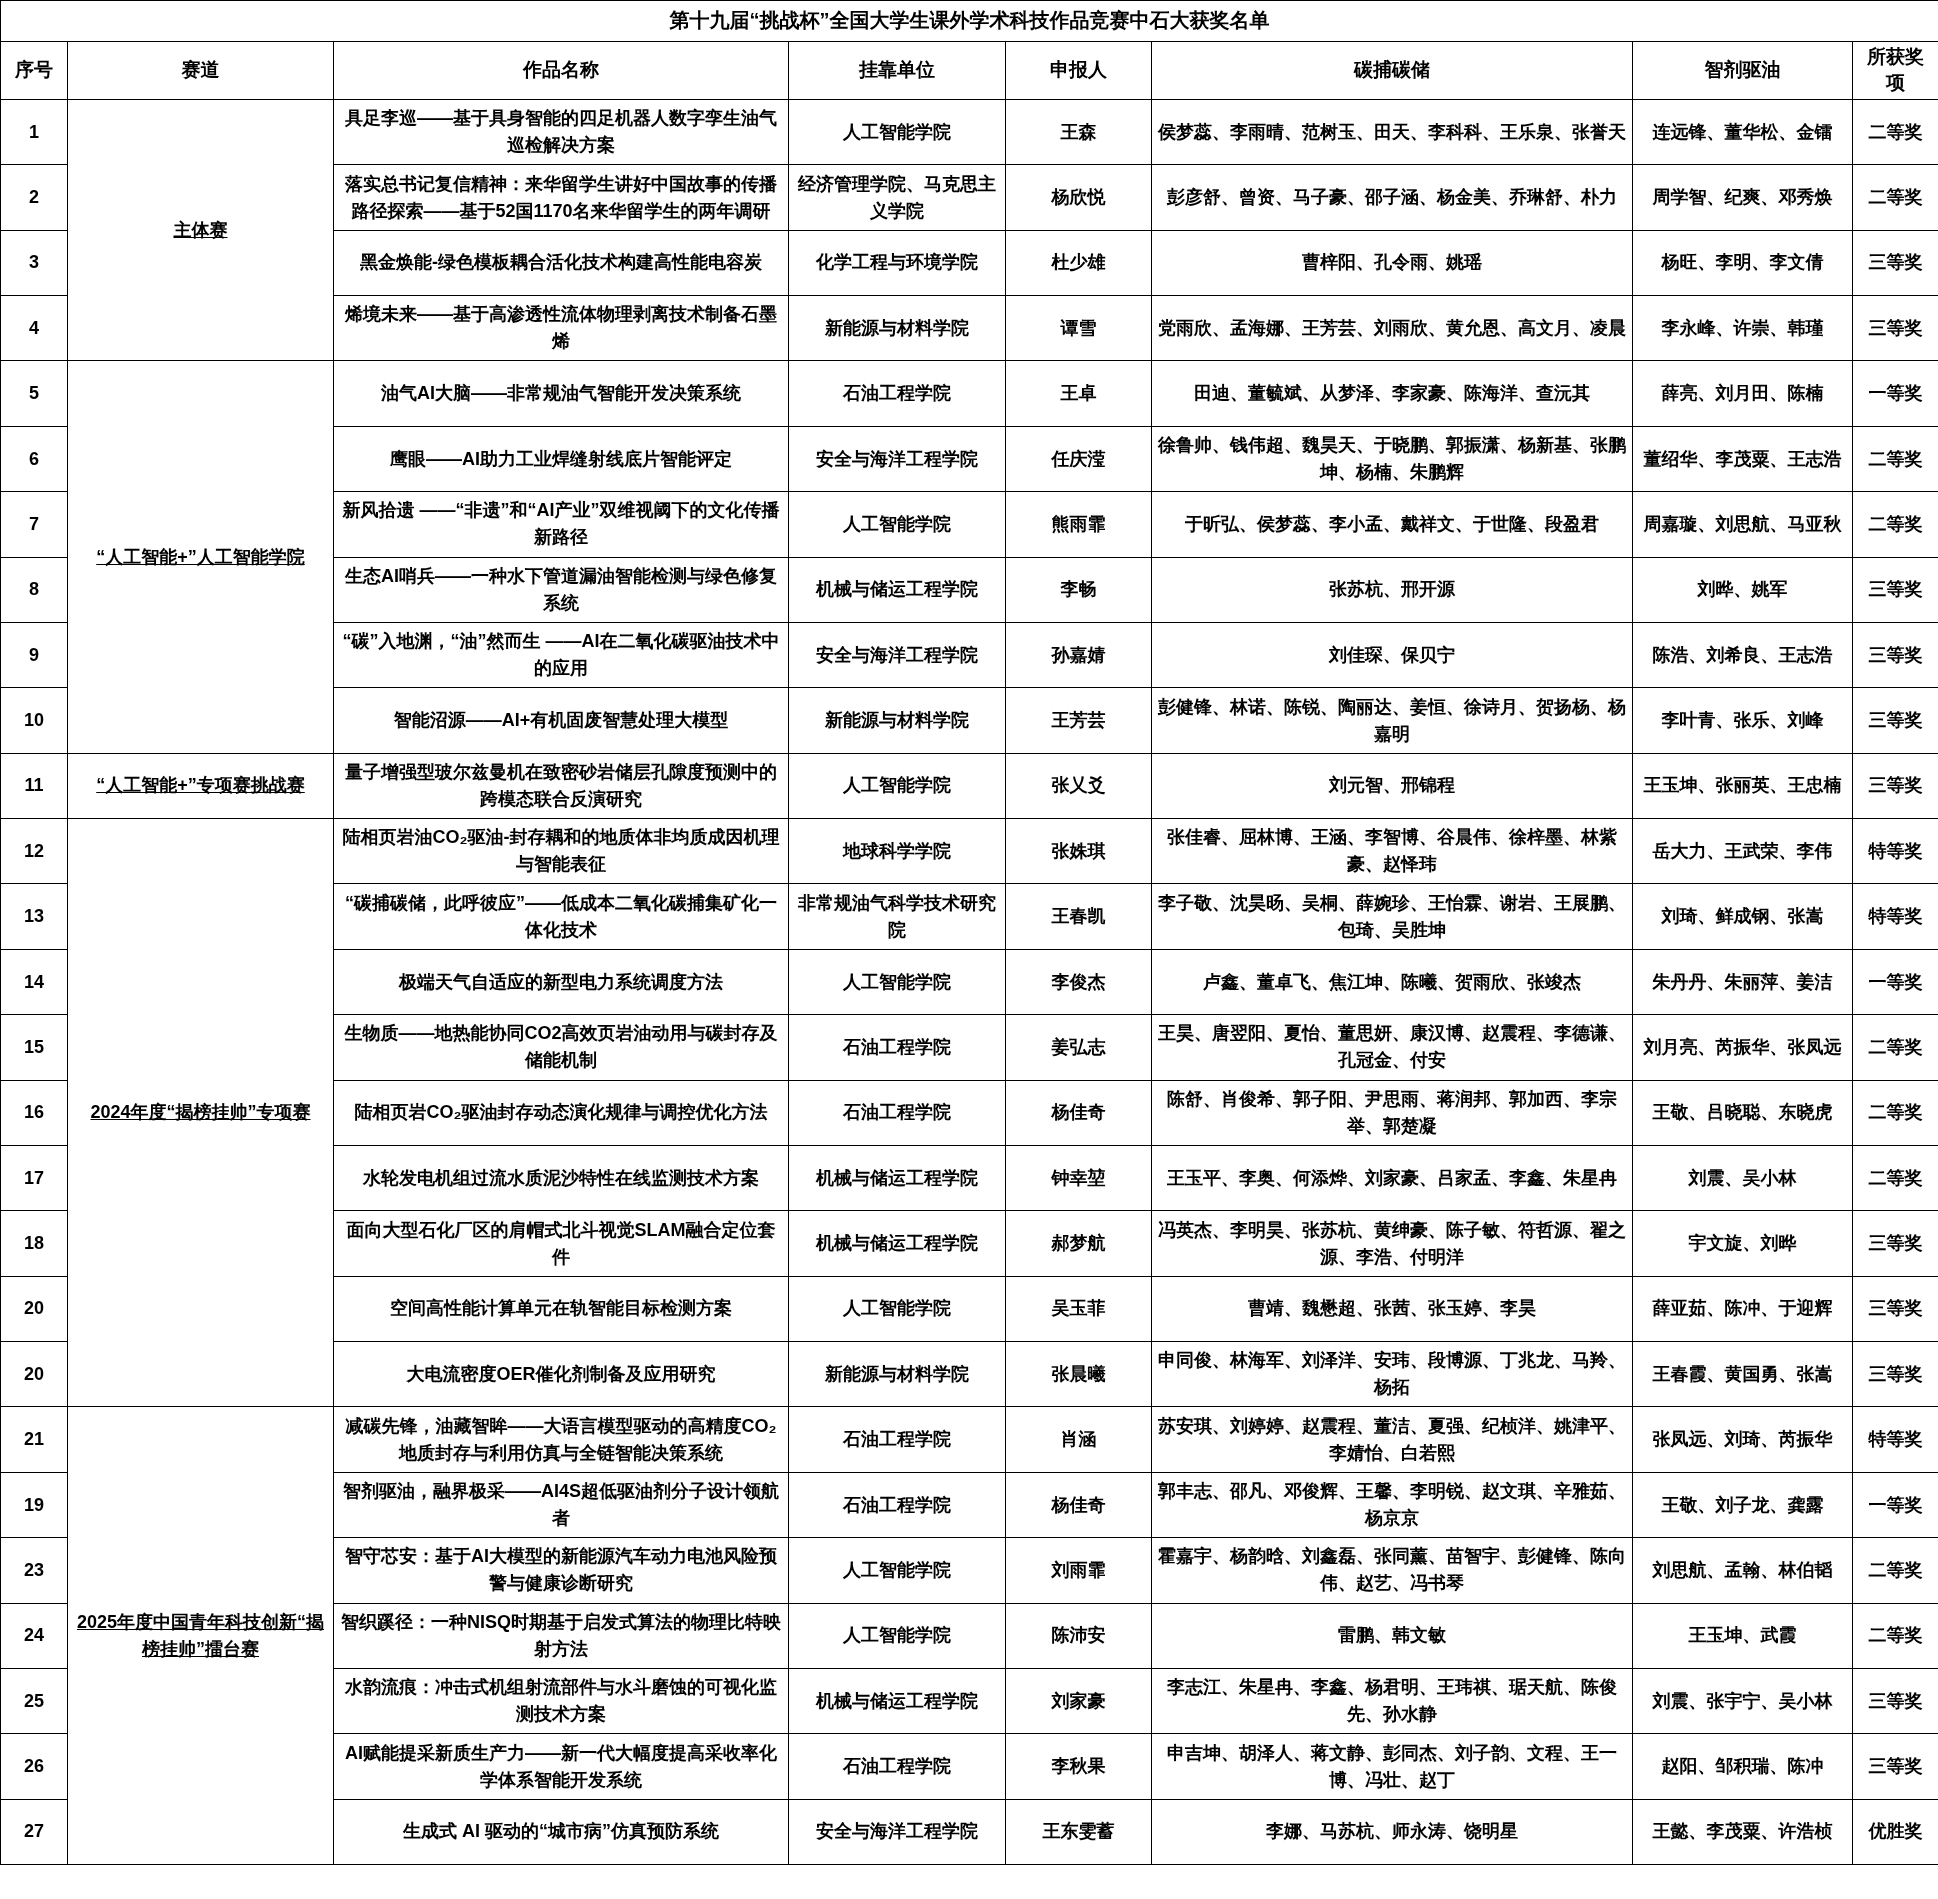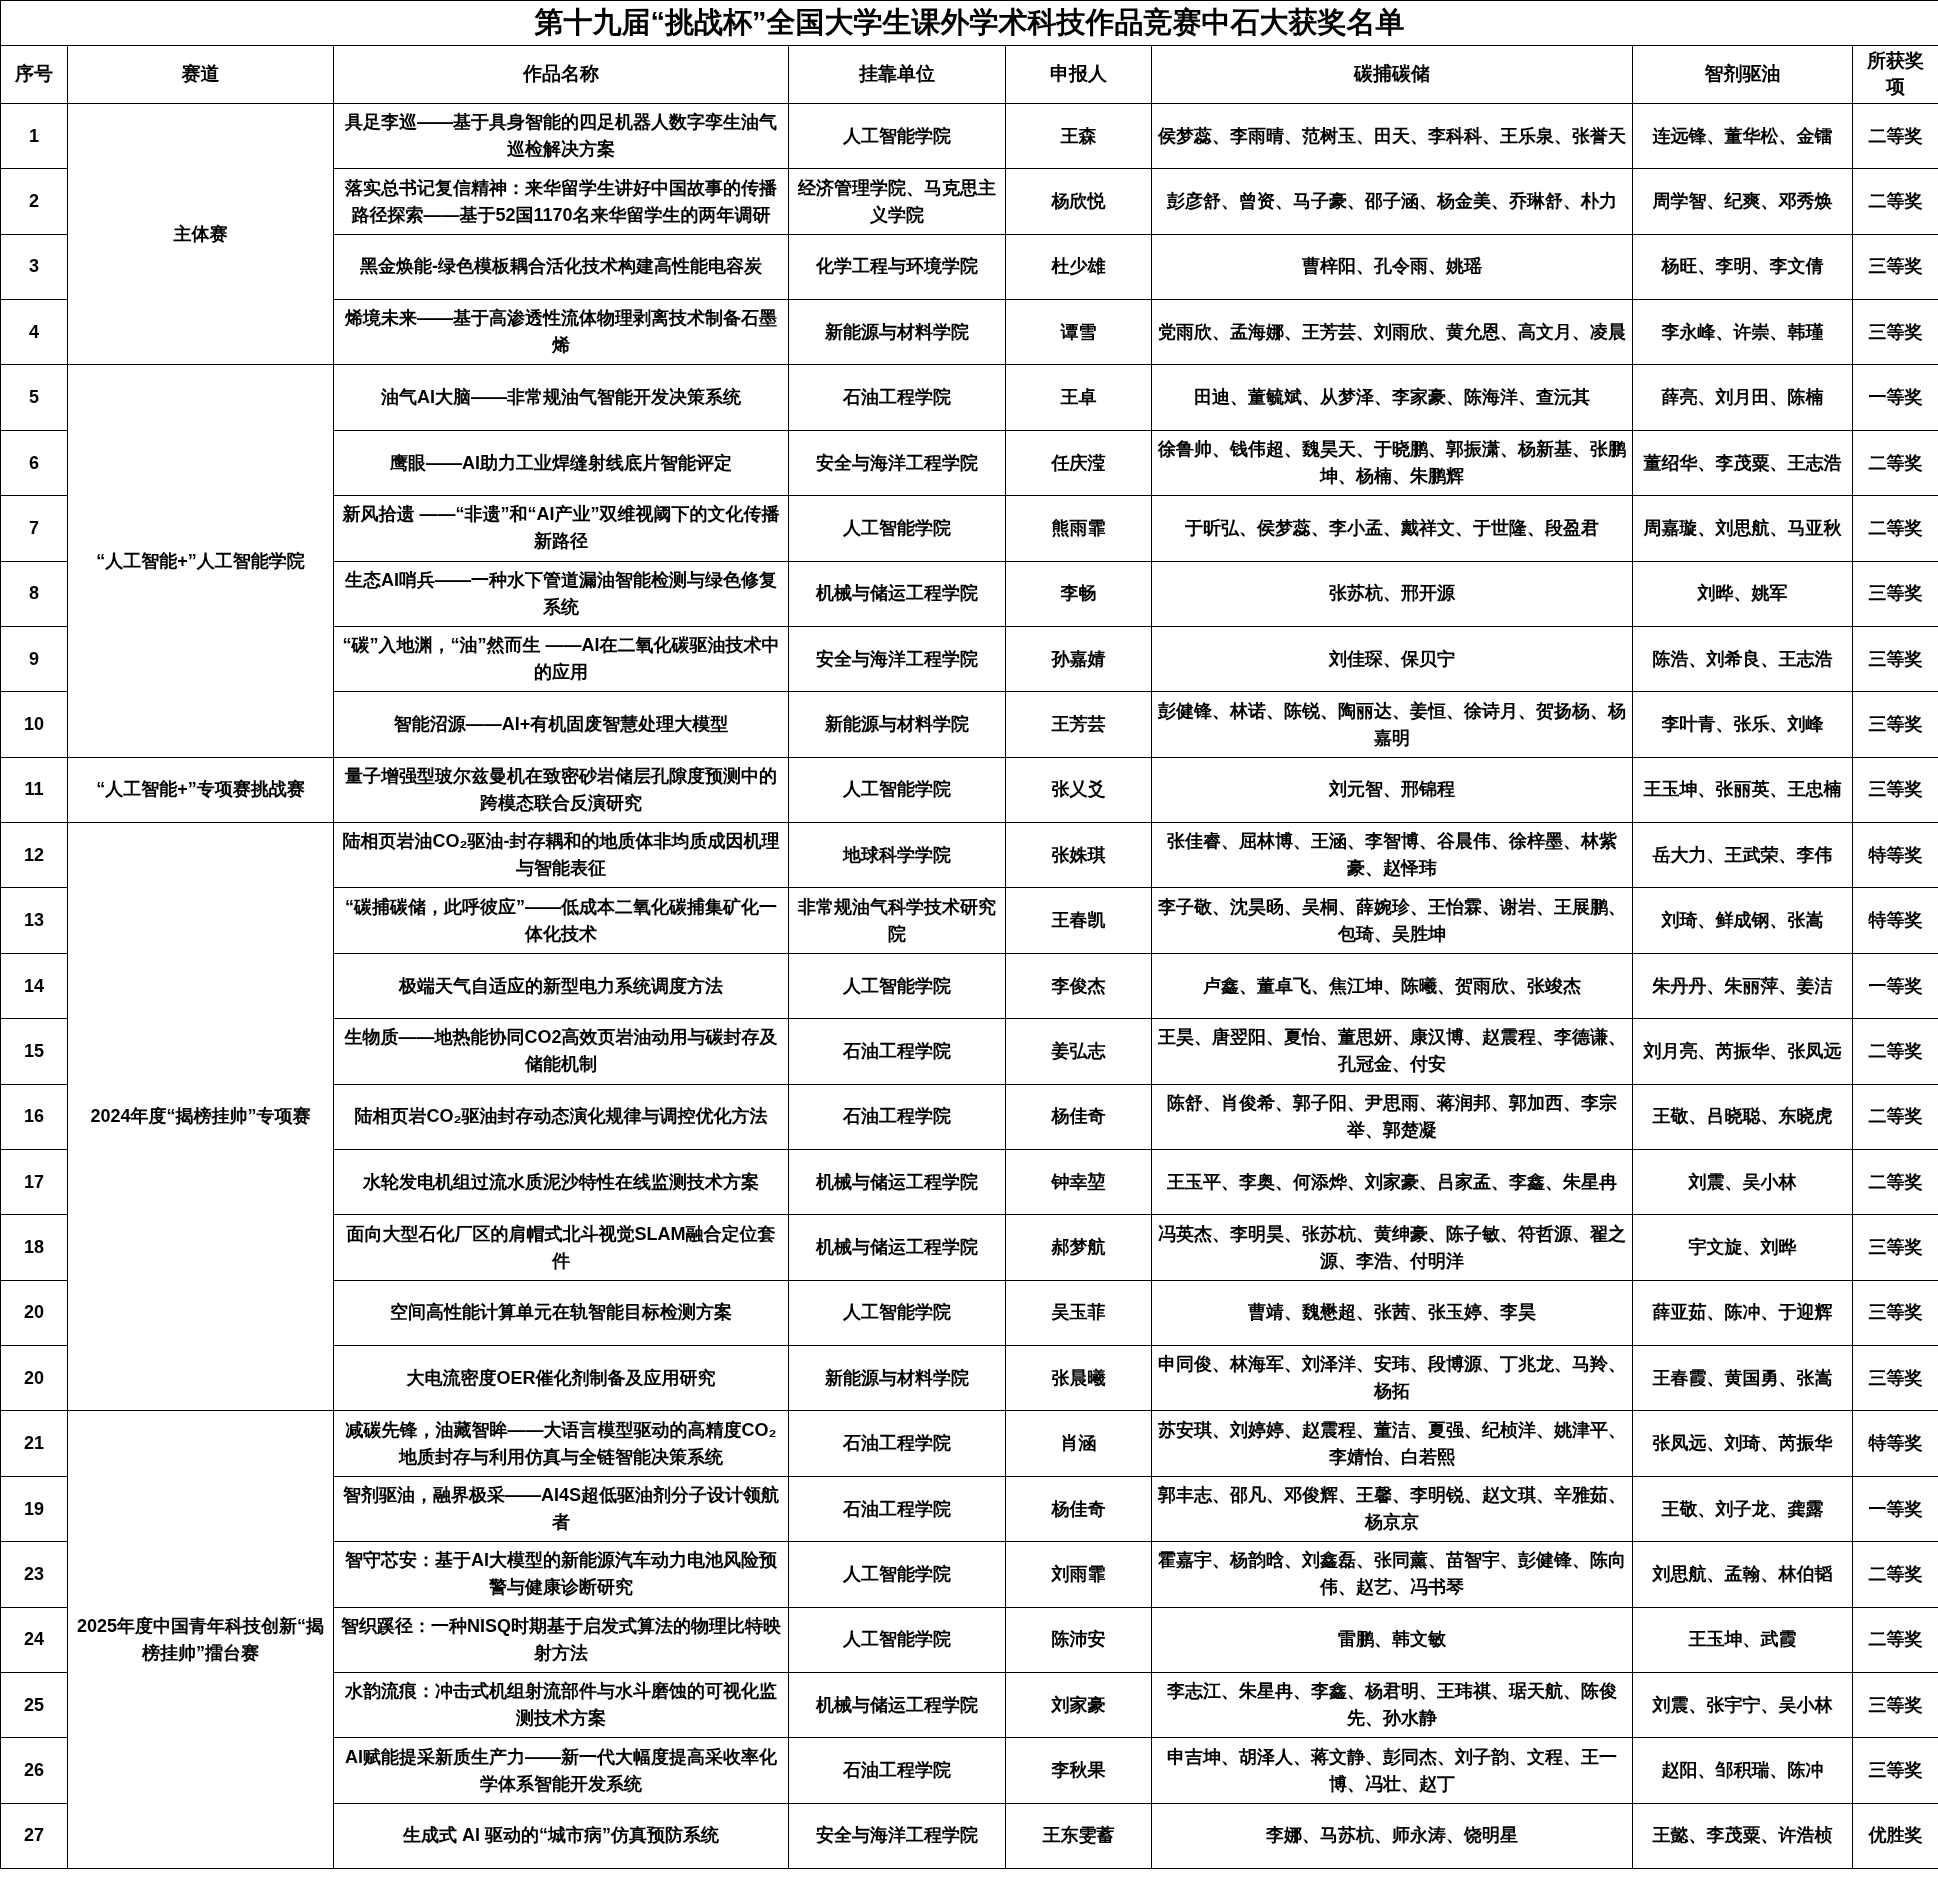--- a/index.html
+++ b/index.html
@@ -21,34 +21,34 @@
   .award-table th, .award-table td {
     border: 0.9px solid #000000;
     text-align: center;
     vertical-align: middle;
     padding: 2.7px 5.4px;
     font-weight: bold;
     word-break: break-all;
     overflow: hidden;
   }
   .title-row th {
-    font-size: 29px;
+    font-size: 20px;
     height: 36px;
     padding: 1.8px 3.6px;
   }
   .header-row th {
     font-size: 19px;
     height: 39px;
   }
   .award-table tbody td {
     font-size: 18px;
     line-height: 1.5;
     height: 59px;
   }
-  .col-track { font-size: 19px; }
+  .col-track { font-size: 19px; text-decoration: underline; }
 </style>
 </head>
 <body>
 
 <table class="award-table">
   <colgroup>
     <col style="width:67px">
     <col style="width:266px">
     <col style="width:455px">
     <col style="width:217px">

